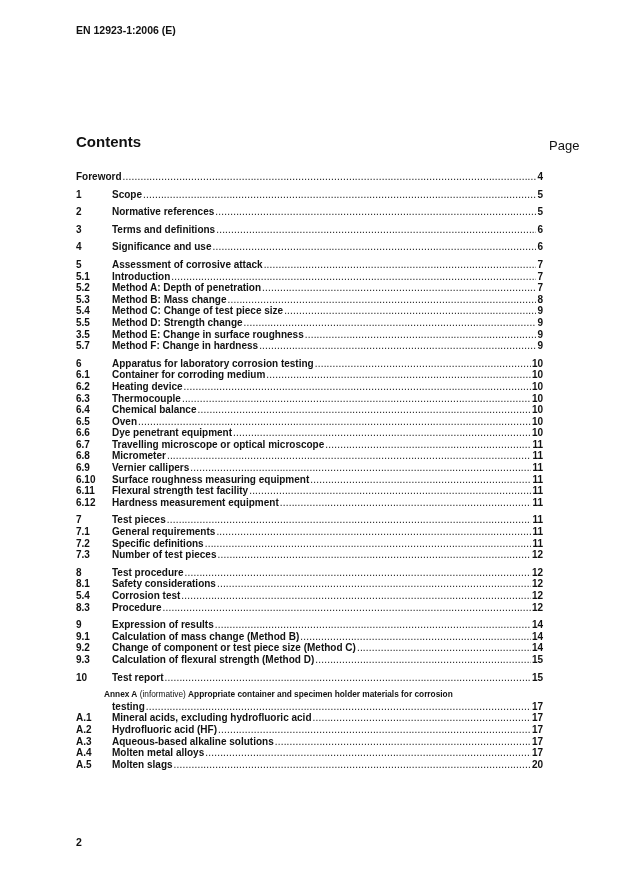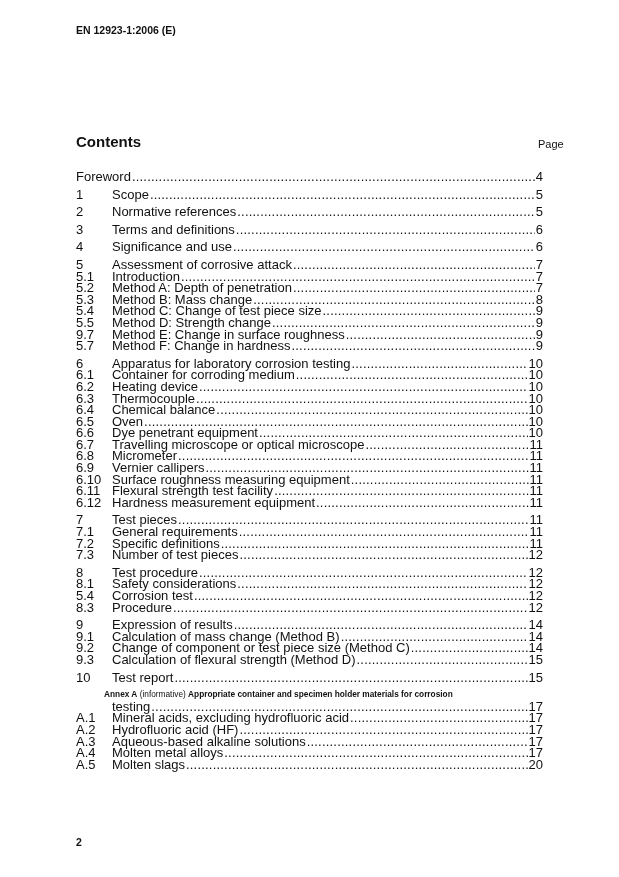--- a/index.html
+++ b/index.html
@@ -1,23 +1,23 @@
 <!DOCTYPE html>
 <html><head>
 <meta charset="utf-8">
 <style>
   html, body { margin: 0; padding: 0; background: #ffffff; }
   body { width: 619px; height: 877px; position: relative; overflow: hidden;
          font-family: "Liberation Sans", sans-serif; color: #111; }
   .header { position: absolute; left: 76px; top: 24px; font-size: 10.5px; font-weight: bold; }
   .title { position: absolute; left: 76px; top: 133px; font-size: 15px; font-weight: bold; }
-  .page-label { position: absolute; left: 538px; top: 138px; font-size: 11px; }
+  .page-label { position: absolute; left: 549px; top: 138px; font-size: 13px; }
   .toc { position: absolute; left: 76px; top: 171px; width: 467px; }
   .group { margin-bottom: 6px; }
-  .row { display: flex; align-items: baseline; font-size: 13px; font-weight: normal; height: 11.6px; line-height: 11.6px; white-space: nowrap; }
+  .row { display: flex; align-items: baseline; font-size: 10px; font-weight: bold; height: 11.6px; line-height: 11.6px; white-space: nowrap; }
   .num { width: 36px; flex: none; }
   .lbl { flex: none; }
   .dots { flex: 1 1 auto; overflow: hidden; margin: 0 1px; }
   .dots::after { content: "........................................................................................................................................................................................................................................................"; font-weight: normal; letter-spacing: 0.2px; }
   .pg { flex: none; text-align: right; }
   .annex-head { font-size: 8.3px; font-weight: bold; line-height: 11.6px; height: 11.6px; white-space: nowrap; margin-left: 28px; }
   .annex-head .inf { font-weight: normal; }
   .row.cont { padding-left: 36px; }
   .footer { position: absolute; left: 76px; top: 836px; font-size: 10.5px; font-weight: bold; }
 </style>
@@ -100,21 +100,21 @@
           <span class="dots"></span>
           <span class="pg">9</span>
         </div>
         <div class="row">
           <span class="num">5.5</span>
           <span class="lbl">Method D: Strength change</span>
           <span class="dots"></span>
           <span class="pg">9</span>
         </div>
         <div class="row">
-          <span class="num">9.7</span>
+          <span class="num">3.5</span>
           <span class="lbl">Method E: Change in surface roughness</span>
           <span class="dots"></span>
           <span class="pg">9</span>
         </div>
         <div class="row">
           <span class="num">5.7</span>
           <span class="lbl">Method F: Change in hardness </span>
           <span class="dots"></span>
           <span class="pg">9</span>
         </div>

